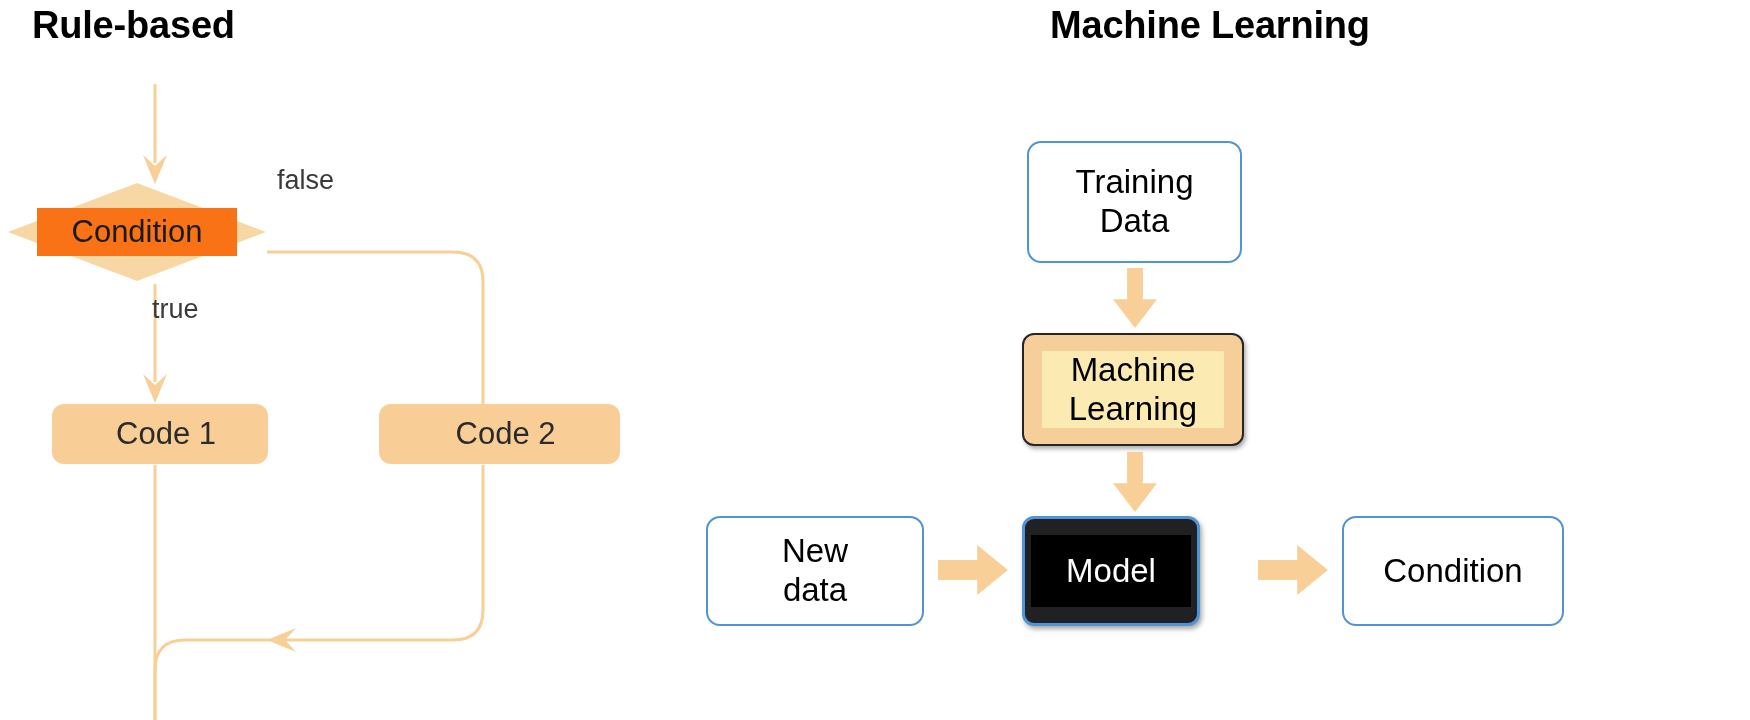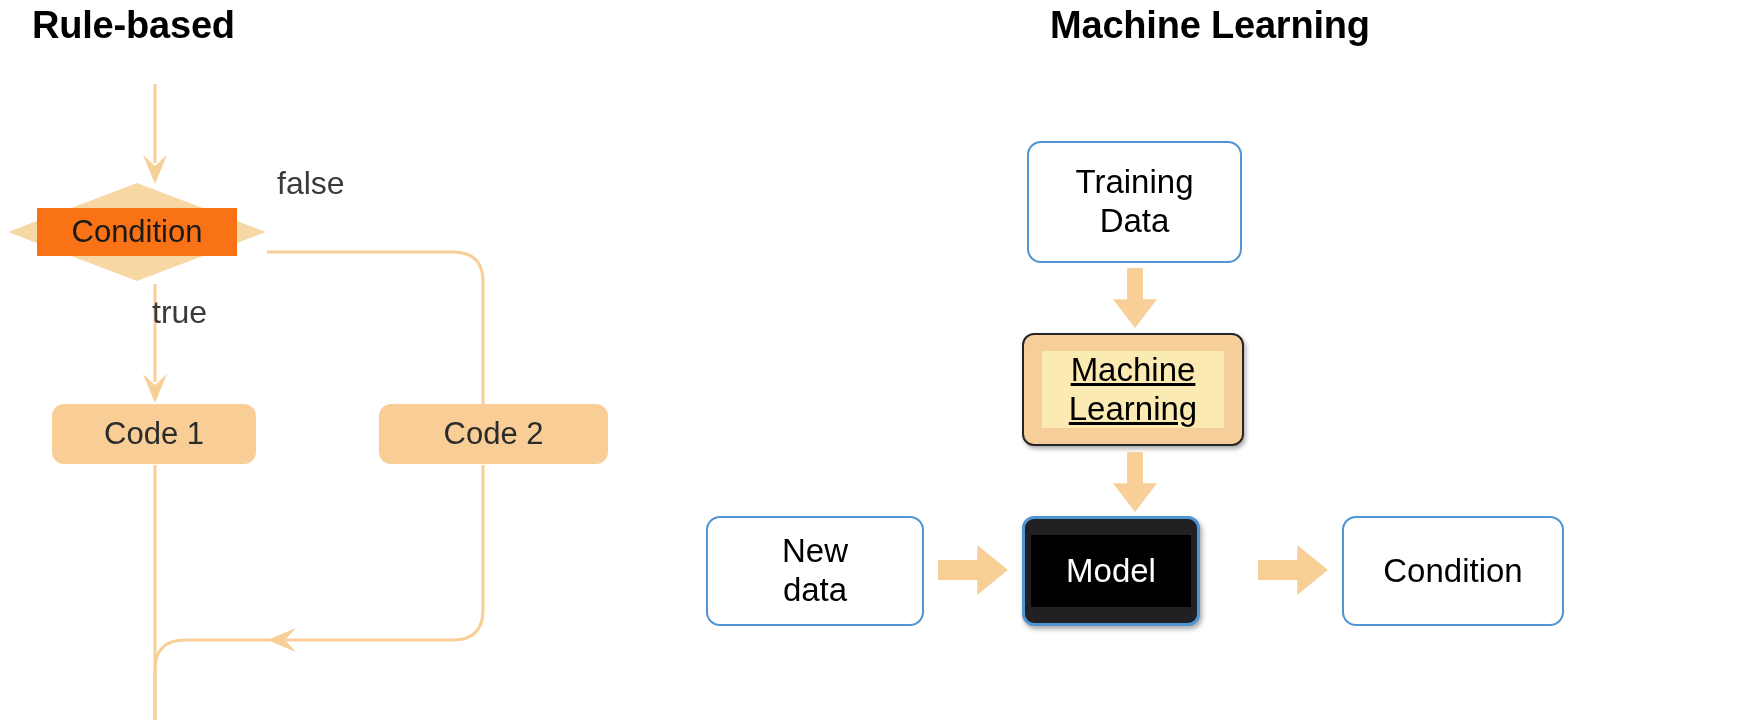--- a/index.html
+++ b/index.html
@@ -43,35 +43,36 @@
     left:29px;top:25px;
     width:200px;height:48px;
     background:#f97316;
     display:flex;align-items:center;justify-content:center;
     font-size:31px;color:#1a1a1a;
     font-family:"Liberation Sans", sans-serif;
   }
 
   .edge-label{
     position:absolute;
-    font-size:32px;
+    font-size:27px;
     color:#3a3a3a;
     font-family:"Liberation Sans", sans-serif;
     white-space:nowrap;
   }
   #label-false{left:277px;top:165px;}
   #label-true{left:152px;top:294px;}
 
   .code-box{
     position:absolute;
     background:#f8ce96;
     border-radius:12px;
     display:flex;align-items:center;justify-content:center;
     font-size:31px;color:#2b2b2b;
     font-family:"Liberation Sans", sans-serif;
+    padding-left:12px;
   }
   #code1{left:52px;top:404px;width:204px;height:60px;}
   #code2{left:379px;top:404px;width:229px;height:60px;}
 
   
   .ml-box{
     position:absolute;
     box-sizing:border-box;
     display:flex;flex-direction:column;
     align-items:center;justify-content:center;
@@ -91,21 +92,20 @@
   #prediction{left:1342px;top:516px;width:222px;height:110px;}
 
   
   #ml-node{
     left:1022px;top:333px;width:222px;height:113px;
     background:#f6ce9a;
     border:2.5px solid #262626;
     border-radius:12px;
     box-shadow:2px 3px 4px rgba(0,0,0,0.32);
     padding:16px;
-    text-decoration:underline;
   }
   #ml-node .inner-panel{
     width:182px;height:83px;
     background:#fbeab1;
     display:flex;flex-direction:column;
     align-items:center;justify-content:center;
     line-height:1.16;
   }
 
   

